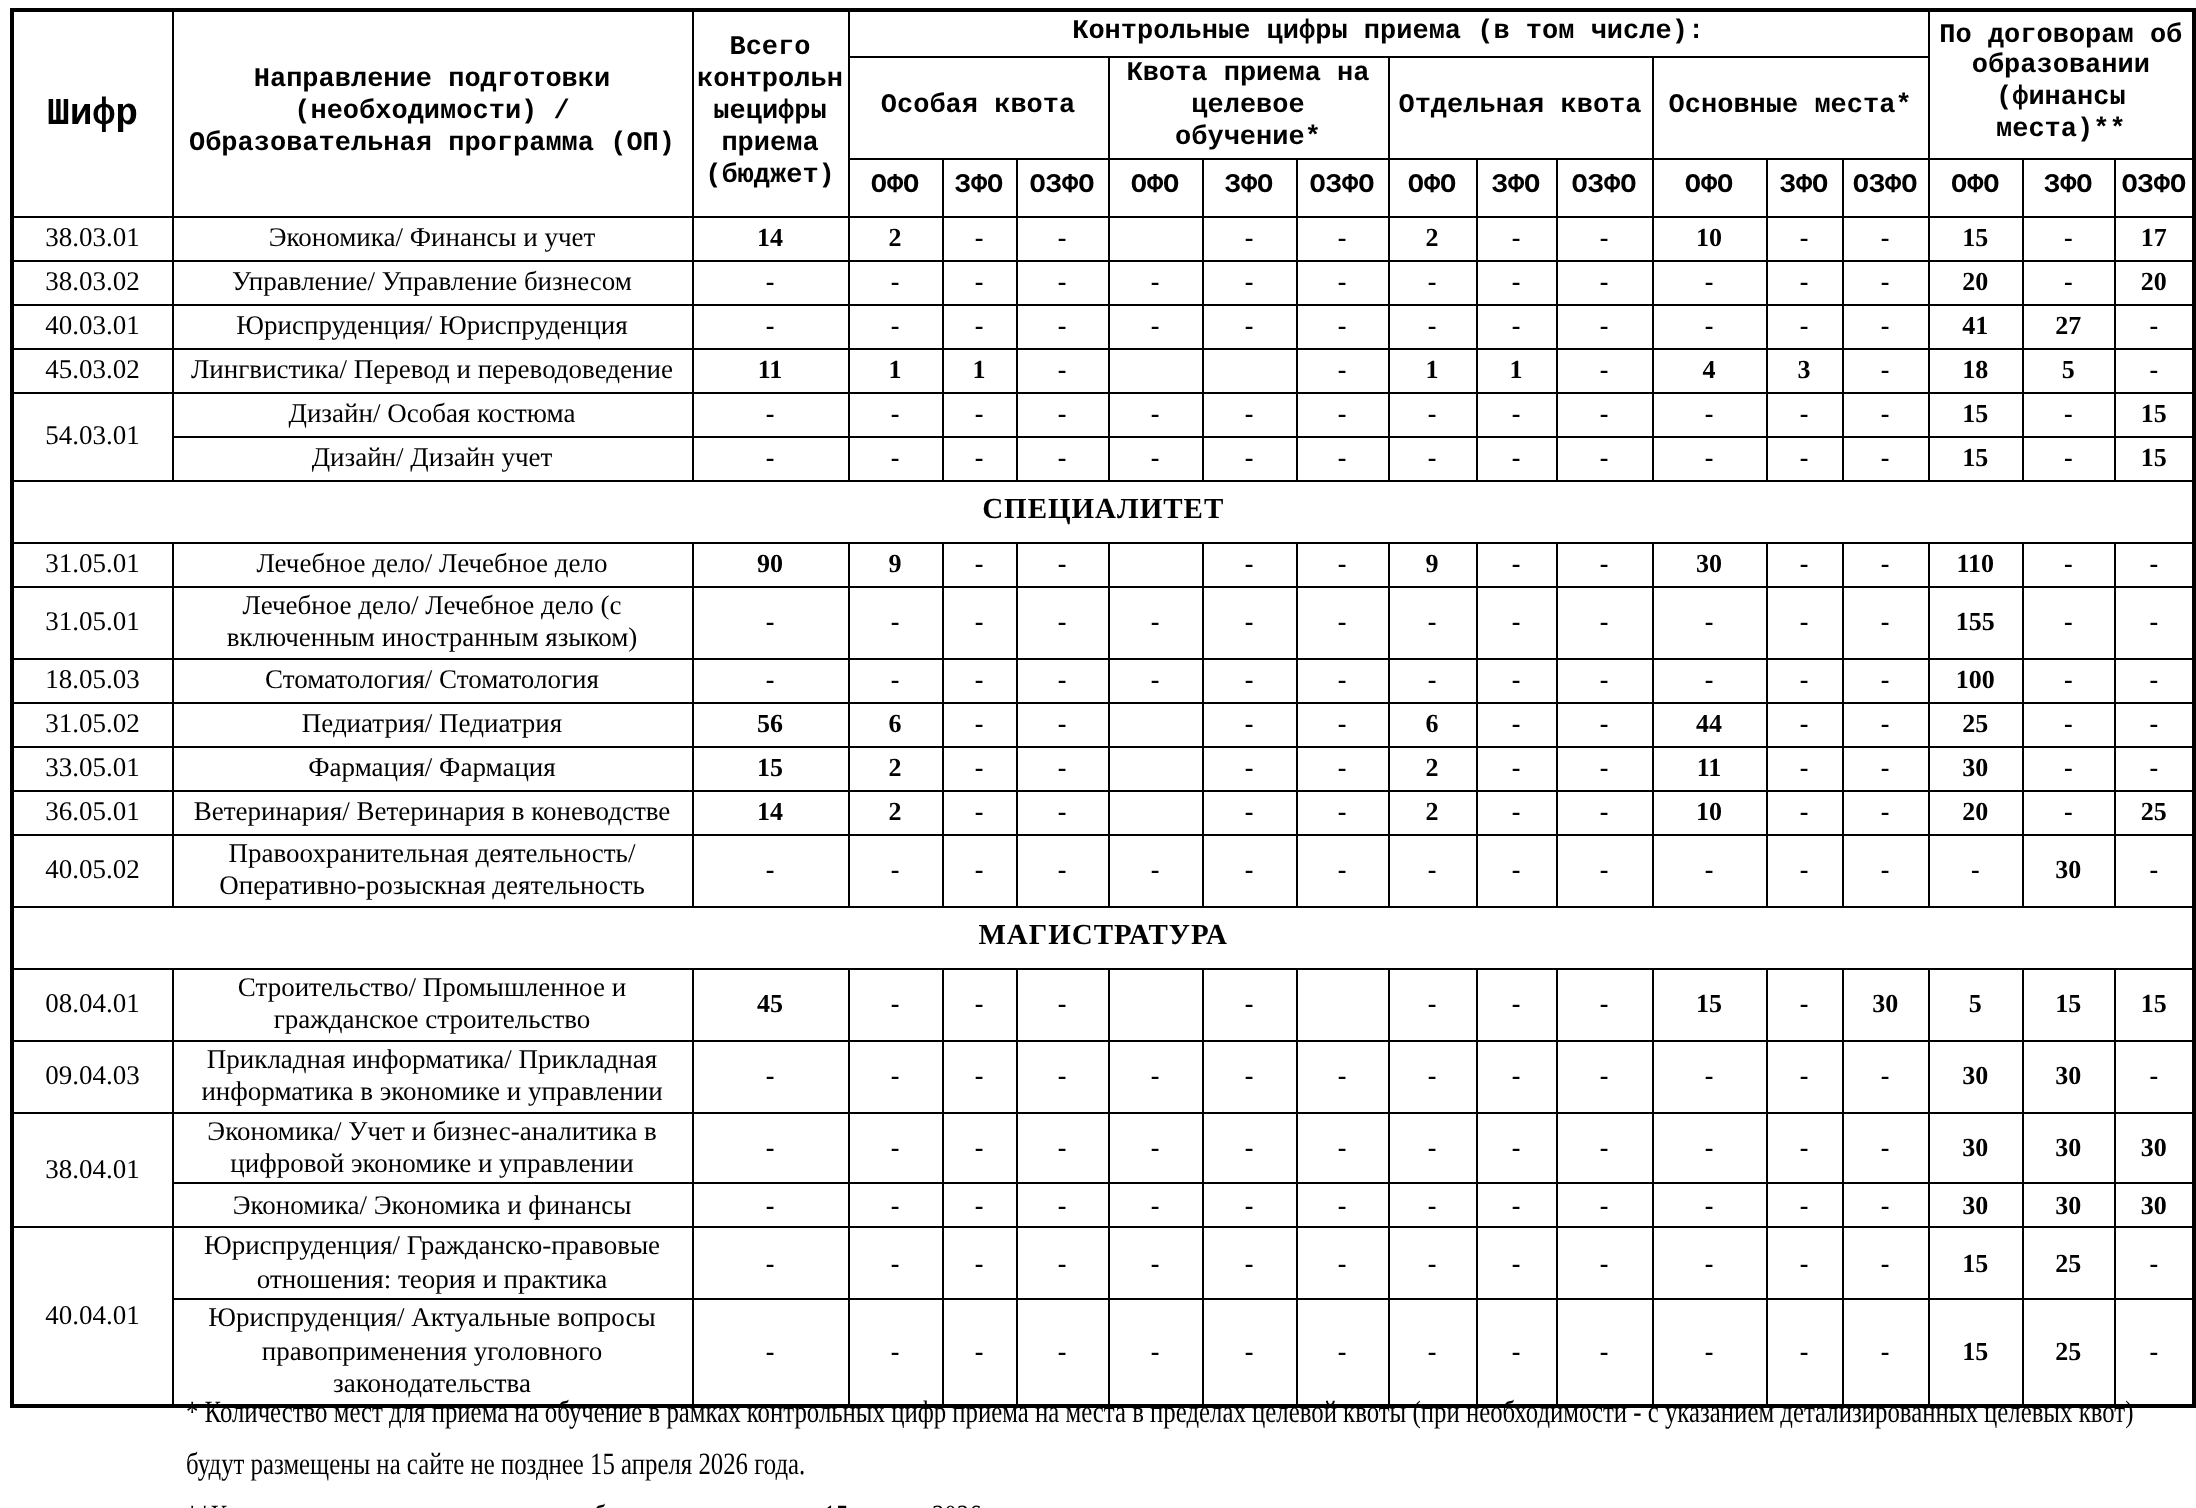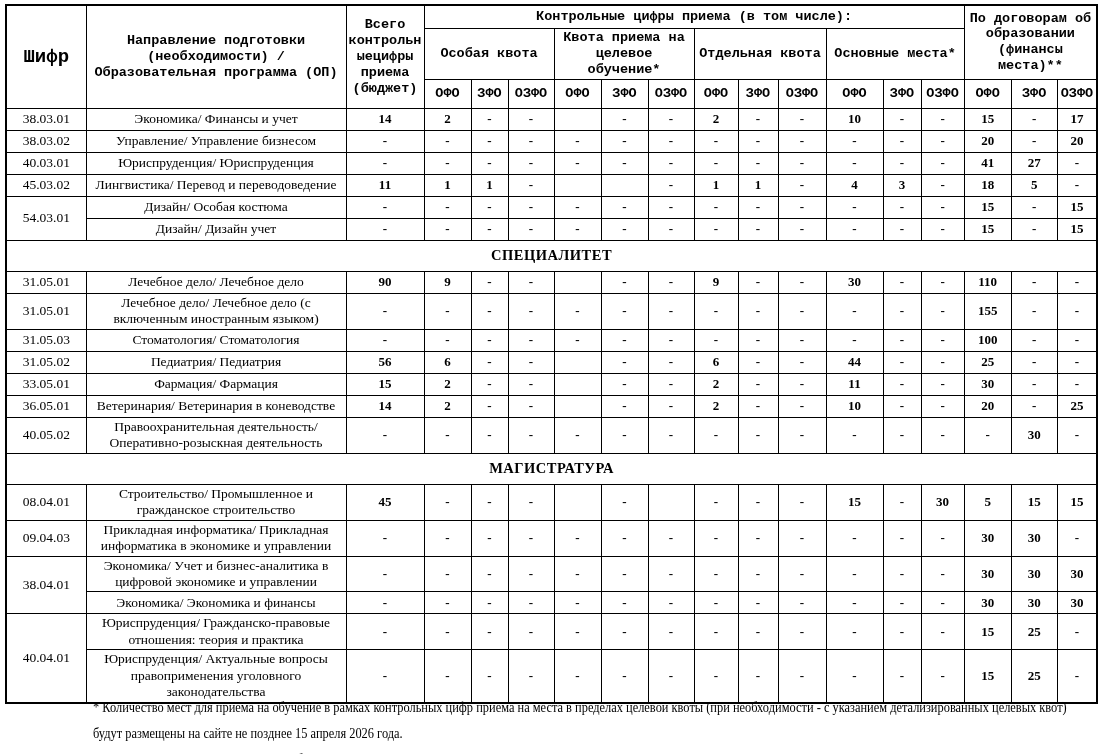--- a/index.html
+++ b/index.html
@@ -269,21 +269,21 @@
           <td class="val">-</td>
           <td class="val">-</td>
           <td class="val">-</td>
           <td class="val">-</td>
           <td class="val">-</td>
           <td class="val">155</td>
           <td class="val">-</td>
           <td class="val">-</td>
         </tr>
         <tr class="databody">
-          <td class="code" rowspan="1">31.05.03</td>
+          <td class="code" rowspan="1">18.05.03</td>
           <td class="name">Стоматология/ Стоматология</td>
           <td class="val">-</td>
           <td class="val">-</td>
           <td class="val">-</td>
           <td class="val">-</td>
           <td class="val">-</td>
           <td class="val">-</td>
           <td class="val">-</td>
           <td class="val">-</td>
           <td class="val">-</td>

